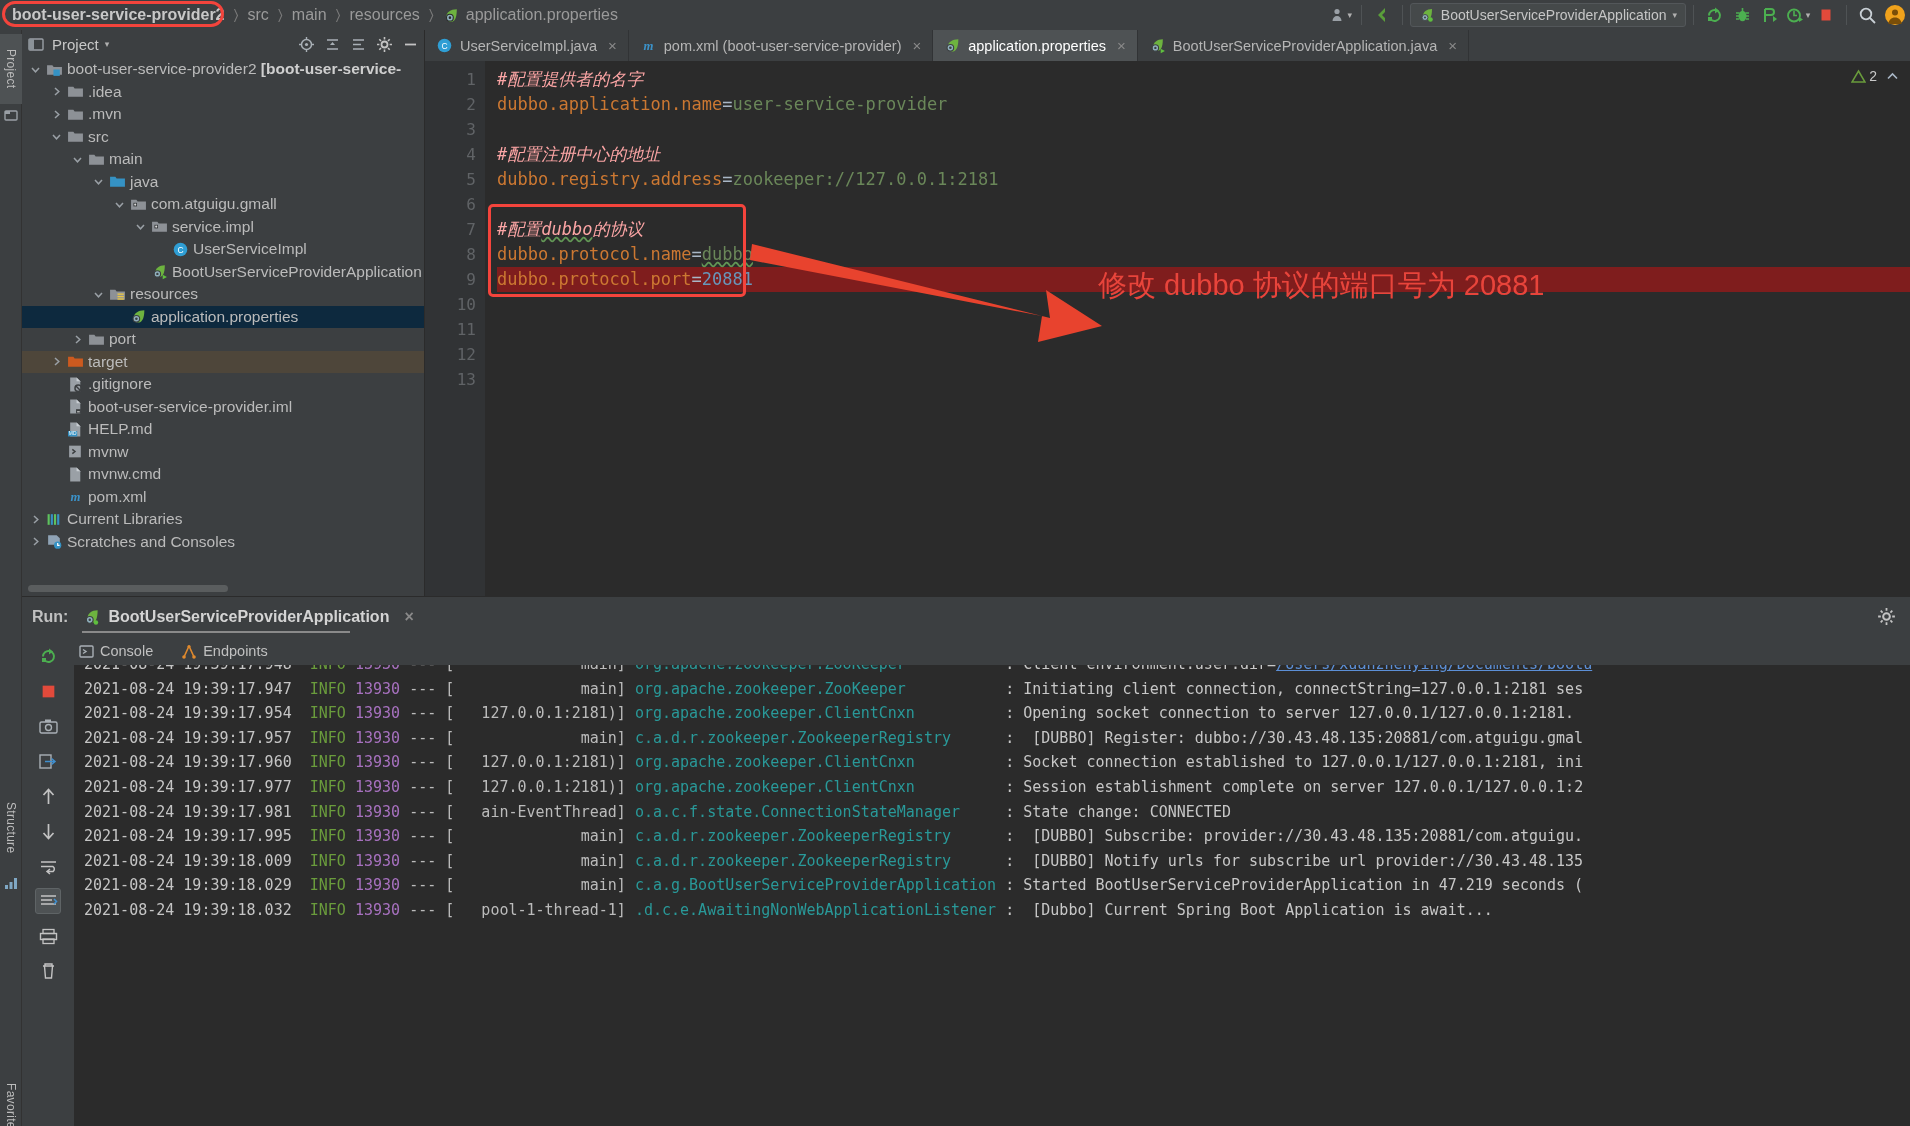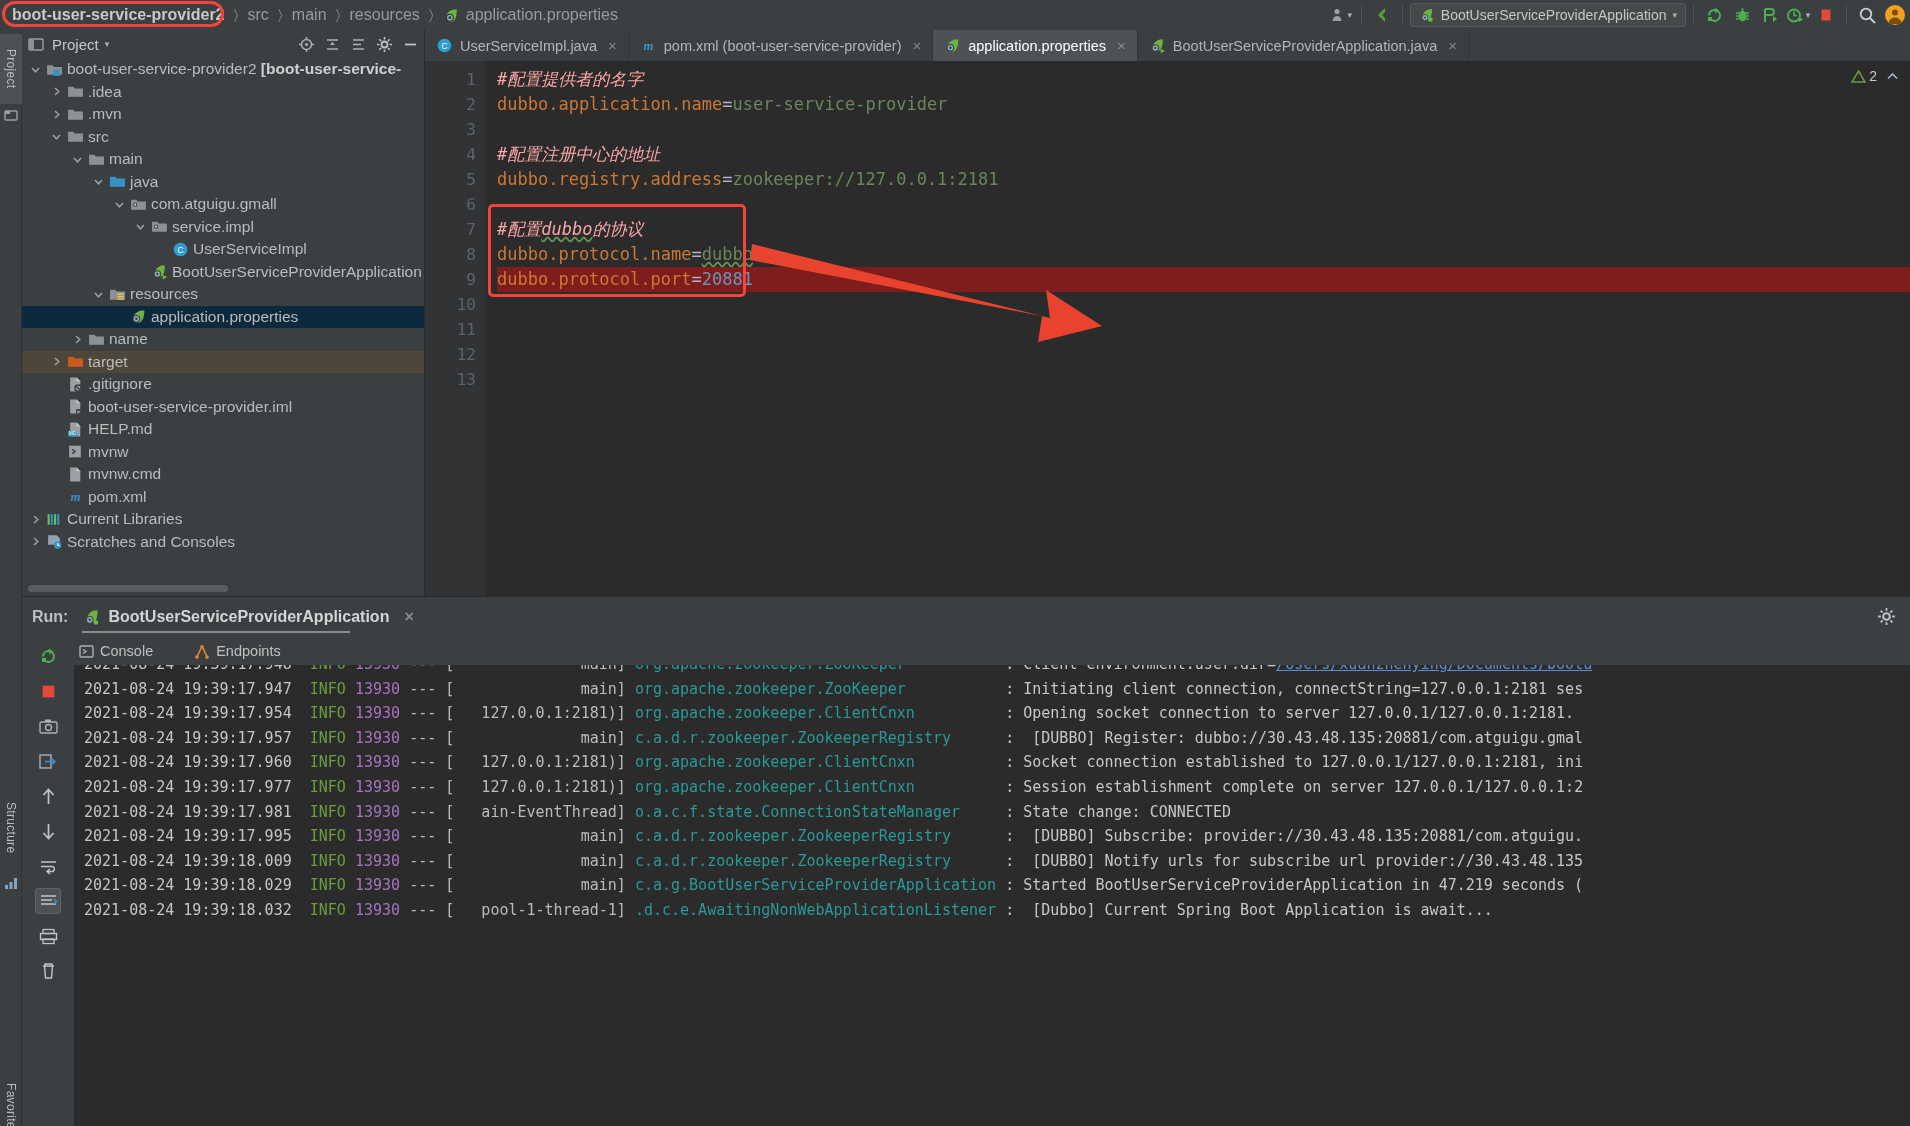--- a/index.html
+++ b/index.html
@@ -127,21 +127,21 @@
 
   
   .runpanel { position: absolute; left: 22px; top: 596px; right: 0; bottom: 0; background: #3c3f41; border-top: 1px solid #2b2b2b; }
   .runhdr { height: 40px; display: flex; align-items: center; padding-left: 10px; gap: 9px; position: relative; font-weight: bold; }
   .runhdr .lbl { font-size: 16px; color: #c0c0c0; }
   .runtab { display: flex; align-items: center; gap: 7px; font-size: 16px; color: #d4d4d4; padding: 0 6px; position: relative; height: 30px; }
   .runtab .x { color: #8a8a8a; font-size: 16px; margin-left: 8px; }
   .runtab-underline { position: absolute; left: 60px; bottom: 4px; width: 268px; height: 2.5px; background: #8a8a8a; }
   .gear { position: absolute; right: 14px; top: 10px; color: #a9b0b6; font-size: 17px; }
 
-  .subtabs { position: absolute; left: 52px; top: 40px; height: 28px; display: flex; align-items: center; gap: 31px; font-size: 14.5px; color: #c0c0c0; }
+  .subtabs { position: absolute; left: 52px; top: 40px; height: 28px; display: flex; align-items: center; gap: 18px; font-size: 14.5px; color: #c0c0c0; }
   .subtab { display: flex; align-items: center; gap: 6px; padding: 0 5px; }
 
   .runtools { position: absolute; left: 0; top: 40px; width: 52px; bottom: 0; background: #3c3f41; display: flex; flex-direction: column; align-items: center; padding-top: 6px; gap: 9px; }
   .rt { width: 26px; height: 26px; display: flex; align-items: center; justify-content: center; color: #a9b0b6; font-size: 15px; }
 
   .console {
     position: absolute; left: 52px; top: 68px; right: 0; bottom: 0;
     background: #2b2b2b; overflow: hidden;
     font-family: "DejaVu Sans Mono", monospace; font-size: 15px;
     padding-left: 10px; white-space: pre;
@@ -513,21 +513,21 @@
           <span class="arrow">
             <svg width="11" height="11" viewBox="0 0 11 11">
               <path d="M4 2 L7.8 5.5 L4 9" fill="none" stroke="#9aa0a6" stroke-width="1.5"></path>
             </svg>
           </span>
           <span class="nico">
             <svg width="17" height="17" viewBox="0 0 16 16">
               <path d="M1 3.5h5l1.2 1.6H15V13H1z" fill="#8d9196"></path>
             </svg>
           </span>
-          <span class="nlabel">name</span>
+          <span class="nlabel">port</span>
         </div>
         <div class="node hl">
           <span style="flex: 0 0 29px;"></span>
           <span class="arrow">
             <svg width="11" height="11" viewBox="0 0 11 11">
               <path d="M4 2 L7.8 5.5 L4 9" fill="none" stroke="#9aa0a6" stroke-width="1.5"></path>
             </svg>
           </span>
           <span class="nico">
             <svg width="17" height="17" viewBox="0 0 16 16">
@@ -721,20 +721,21 @@
       </span>
     </div>
   </div>
 
   <div class="redbox"></div>
 
   <svg class="arrowsvg" width="360" height="110" viewBox="0 0 360 110">
     <path d="M2 6 L300 80 L296 52 L352 88 L288 104 L292 78 L0 22 Z" fill="#e8432e"></path>
   </svg>
 
+  <div class="annot">修改 dubbo 协议的端口号为 20881</div>
 
   <div class="runpanel">
     <div class="runhdr">
       <span class="lbl">Run:</span>
       <span class="runtab">
         <span>
           <svg width="18" height="18" viewBox="0 0 16 16">
               <path d="M13 2C7.5 2 4 5 4 9 4 11.3 5.8 13 8 13c2.8 0 5-2.8 5-11z" fill="#6db33f"></path>
               <circle cx="6" cy="10.5" r="3" fill="#8fb0bd" stroke="#3c3f41" stroke-width="1"></circle>
               <circle cx="6" cy="10.5" r="1.1" fill="#3c3f41"></circle>

